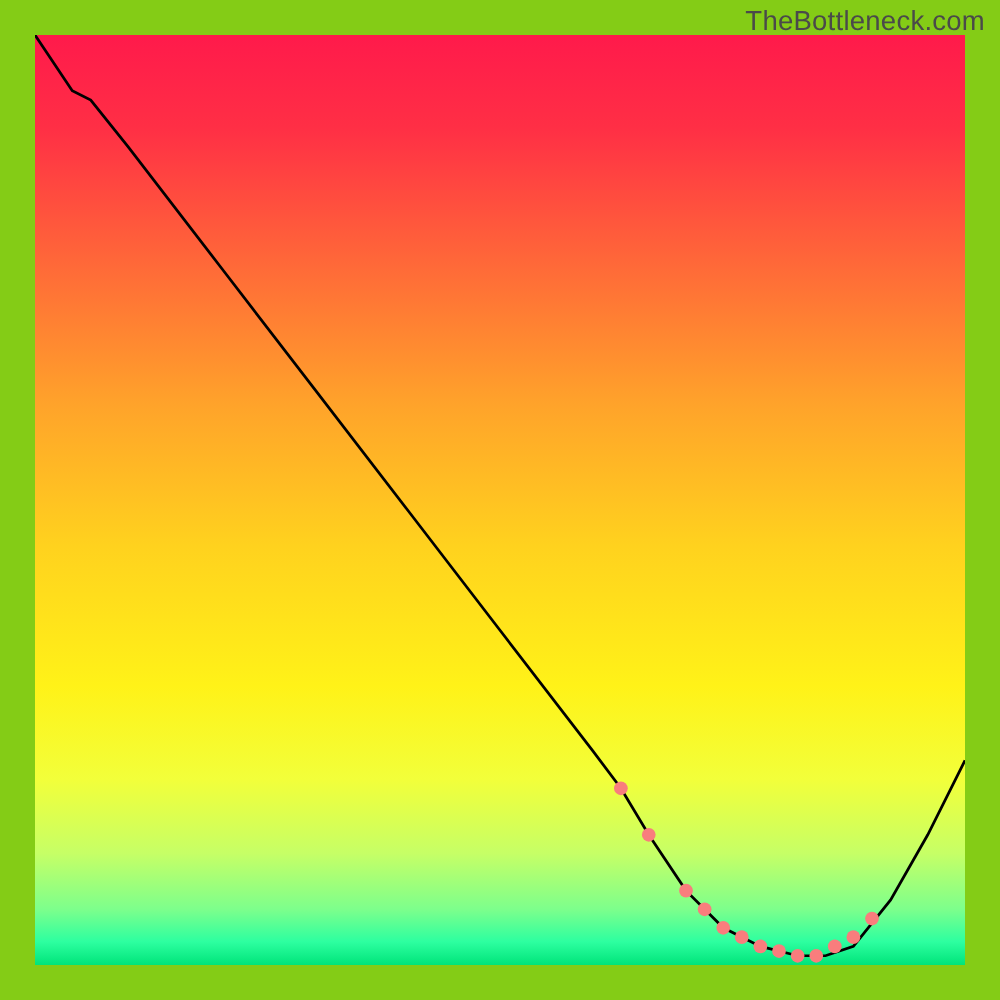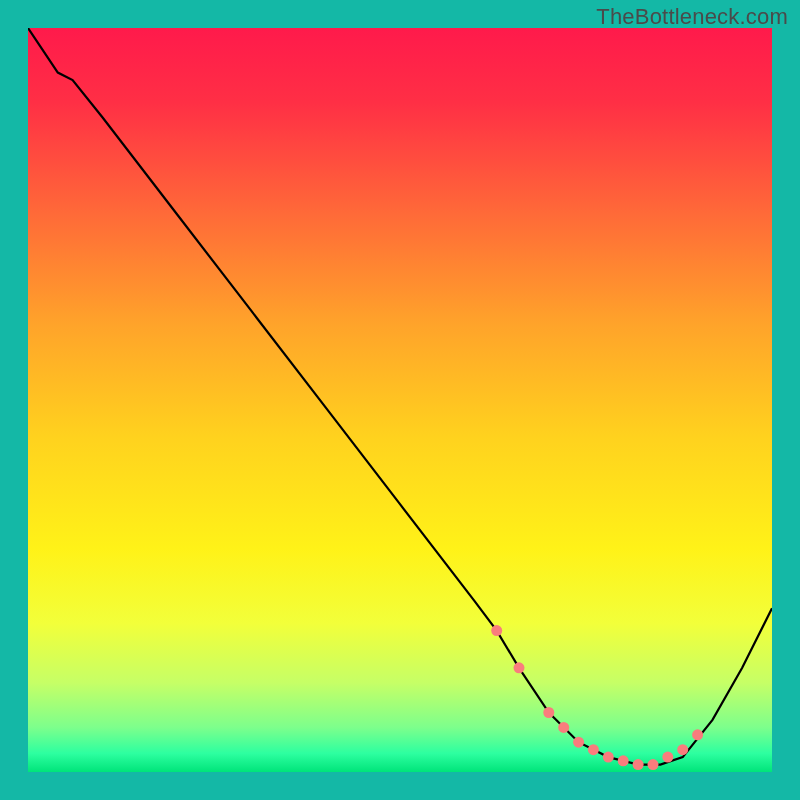--- a/index.html
+++ b/index.html
@@ -8,21 +8,21 @@
     width: 800px;
     height: 800px;
     background: #000;
     overflow: hidden;
     font-family: Arial, Helvetica, sans-serif;
   }
   .frame {
     position: relative;
     width: 800px;
     height: 800px;
-    background: #14b8a6;
+    background: #84cc16;
   }
   .watermark {
     position: absolute;
     top: 4px;
     right: 12px;
     color: #4a4a4a;
     font-size: 22px;
     font-weight: 500;
     letter-spacing: 0.2px;
     font-family: Arial, Helvetica, sans-serif;

